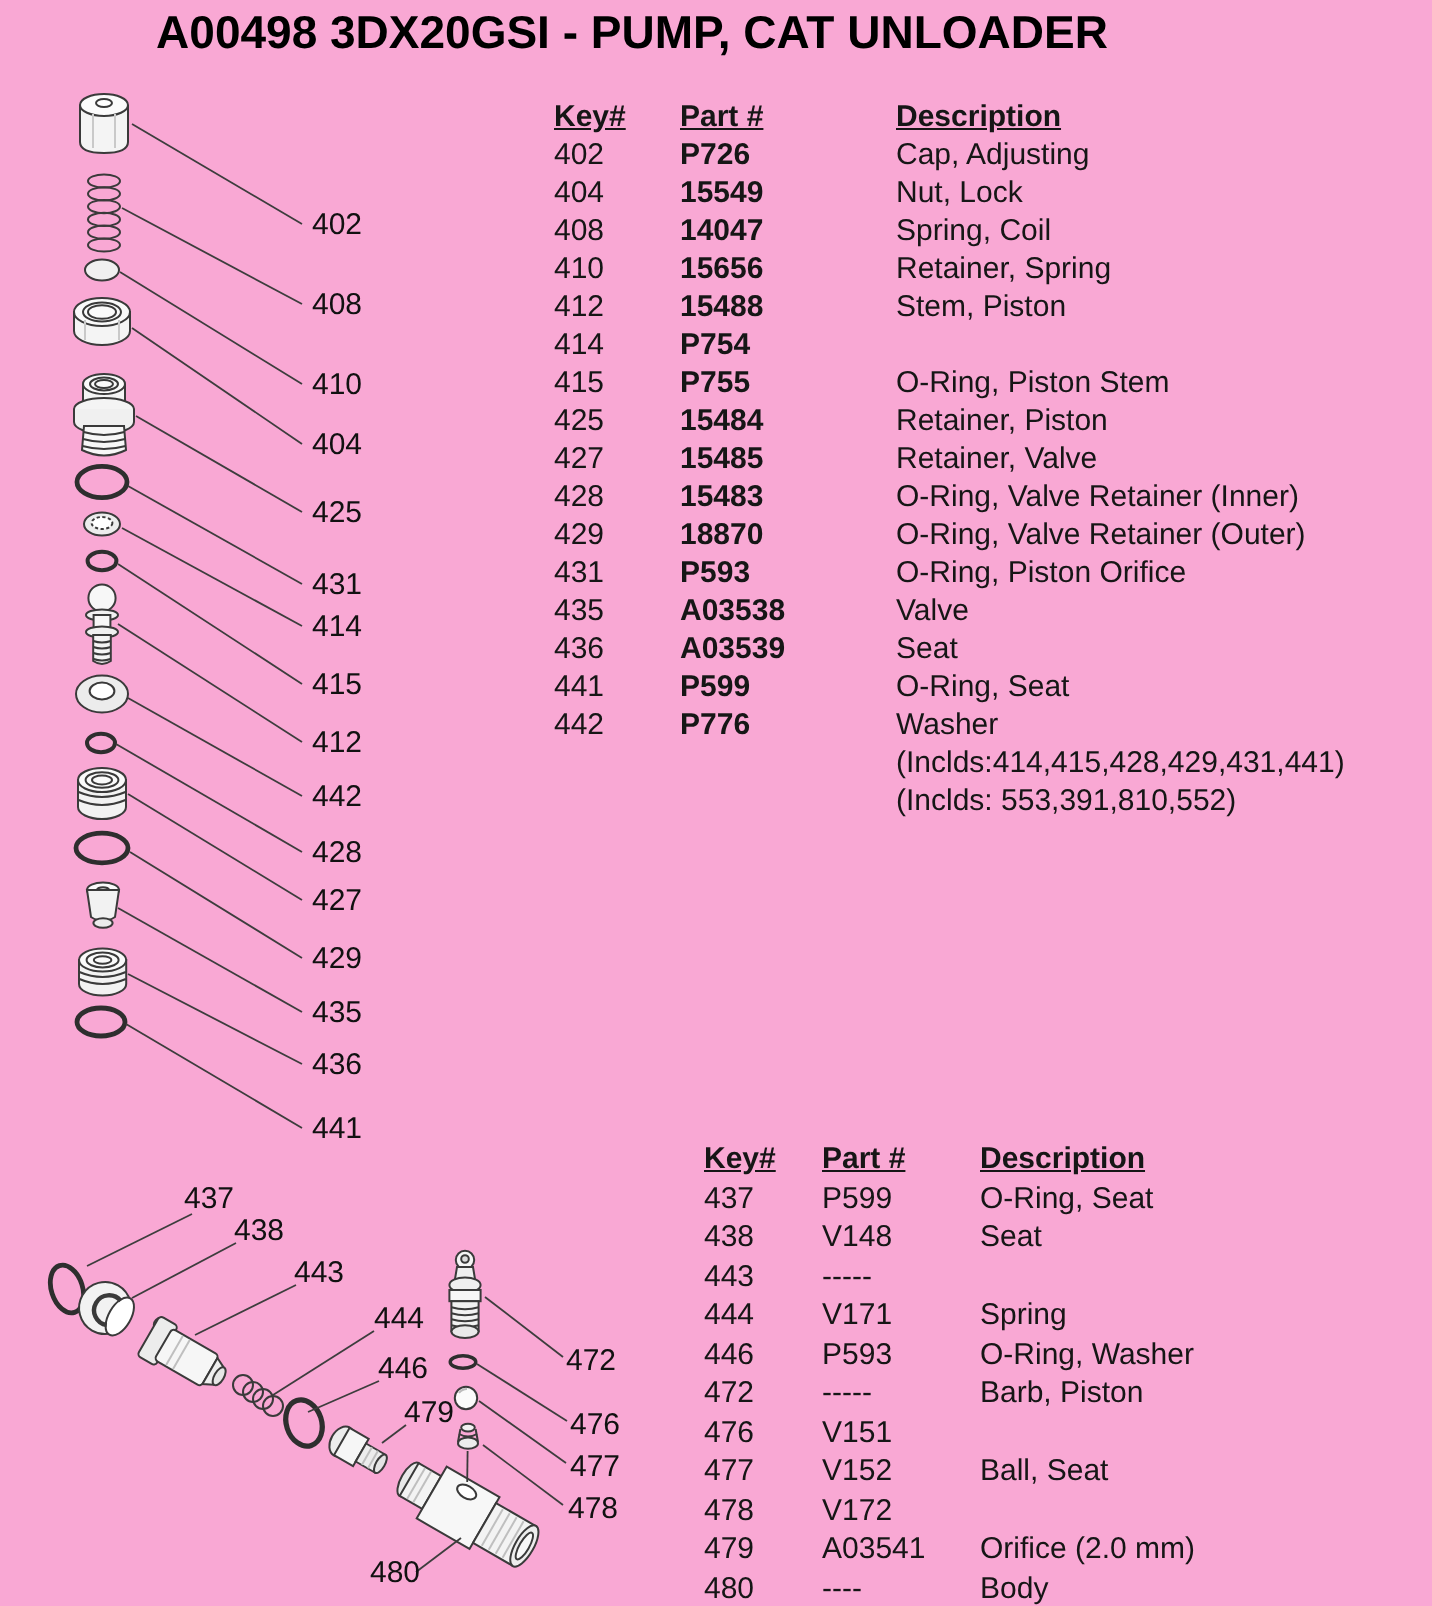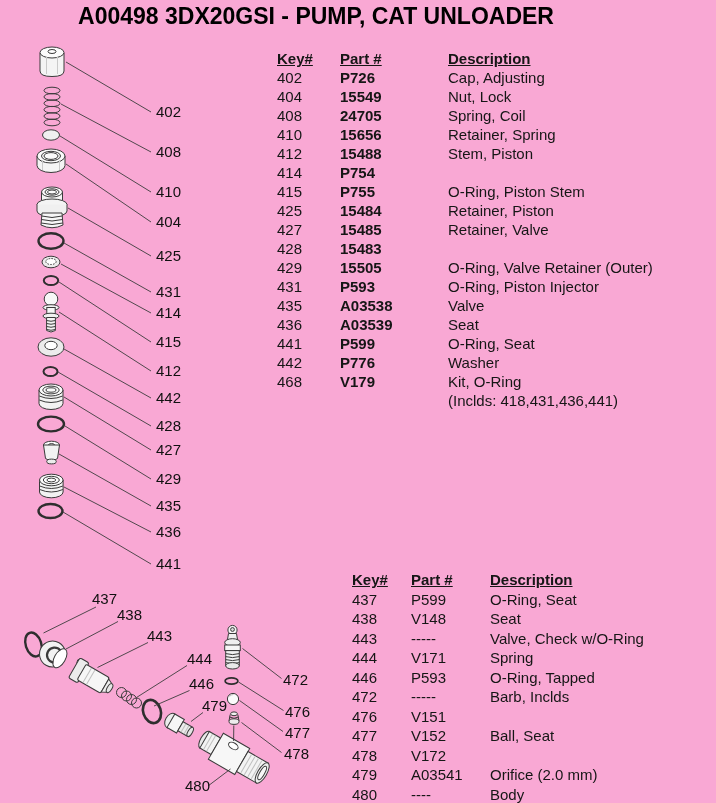--- a/index.html
+++ b/index.html
@@ -323,21 +323,21 @@
         </div>
 
         <div class="row">
           <span class="c key">404</span>
           <span class="c part">15549</span>
           <span class="c desc">Nut, Lock</span>
         </div>
 
         <div class="row">
           <span class="c key">408</span>
-          <span class="c part">24705</span>
+          <span class="c part">14047</span>
           <span class="c desc">Spring, Coil</span>
         </div>
 
         <div class="row">
           <span class="c key">410</span>
           <span class="c part">15656</span>
           <span class="c desc">Retainer, Spring</span>
         </div>
 
         <div class="row">
@@ -365,32 +365,33 @@
 
         <div class="row">
           <span class="c key">427</span>
           <span class="c part">15485</span>
           <span class="c desc">Retainer, Valve</span>
         </div>
 
         <div class="row">
           <span class="c key">428</span>
           <span class="c part">15483</span>
+          <span class="c desc">O-Ring, Valve Retainer (Inner)</span>
         </div>
 
         <div class="row">
           <span class="c key">429</span>
-          <span class="c part">15505</span>
+          <span class="c part">18870</span>
           <span class="c desc">O-Ring, Valve Retainer (Outer)</span>
         </div>
 
         <div class="row">
           <span class="c key">431</span>
           <span class="c part">P593</span>
-          <span class="c desc">O-Ring, Piston Injector</span>
+          <span class="c desc">O-Ring, Piston Orifice</span>
         </div>
 
         <div class="row">
           <span class="c key">435</span>
           <span class="c part">A03538</span>
           <span class="c desc">Valve</span>
         </div>
 
         <div class="row">
           <span class="c key">436</span>
@@ -403,32 +404,32 @@
           <span class="c part">P599</span>
           <span class="c desc">O-Ring, Seat</span>
         </div>
 
         <div class="row">
           <span class="c key">442</span>
           <span class="c part">P776</span>
           <span class="c desc">Washer</span>
         </div>
 
-        <div class="row">
-          <span class="c key">468</span>
-          <span class="c part">V179</span>
-          <span class="c desc">Kit, O-Ring</span>
-        </div>
-
-
 
         <div class="row">
           <span class="c key"></span>
           <span class="c part"></span>
-          <span class="c desc">(Inclds: 418,431,436,441)</span>
+          <span class="c desc">(Inclds:414,415,428,429,431,441)</span>
+        </div>
+
+
+        <div class="row">
+          <span class="c key"></span>
+          <span class="c part"></span>
+          <span class="c desc">(Inclds: 553,391,810,552)</span>
         </div>
 
     </div>
   </div>
 
   <div class="ptable t-lower">
     <div class="row hd">
       <span class="c key">Key#</span>
       <span class="c part">Part #</span>
       <span class="c desc">Description</span>
@@ -443,39 +444,38 @@
 
         <div class="row">
           <span class="c key">438</span>
           <span class="c part">V148</span>
           <span class="c desc">Seat</span>
         </div>
 
         <div class="row">
           <span class="c key">443</span>
           <span class="c part">-----</span>
-          <span class="c desc">Valve, Check w/O-Ring</span>
         </div>
 
         <div class="row">
           <span class="c key">444</span>
           <span class="c part">V171</span>
           <span class="c desc">Spring</span>
         </div>
 
         <div class="row">
           <span class="c key">446</span>
           <span class="c part">P593</span>
-          <span class="c desc">O-Ring, Tapped</span>
+          <span class="c desc">O-Ring, Washer</span>
         </div>
 
         <div class="row">
           <span class="c key">472</span>
           <span class="c part">-----</span>
-          <span class="c desc">Barb, Inclds</span>
+          <span class="c desc">Barb, Piston</span>
         </div>
 
         <div class="row">
           <span class="c key">476</span>
           <span class="c part">V151</span>
         </div>
 
         <div class="row">
           <span class="c key">477</span>
           <span class="c part">V152</span>

